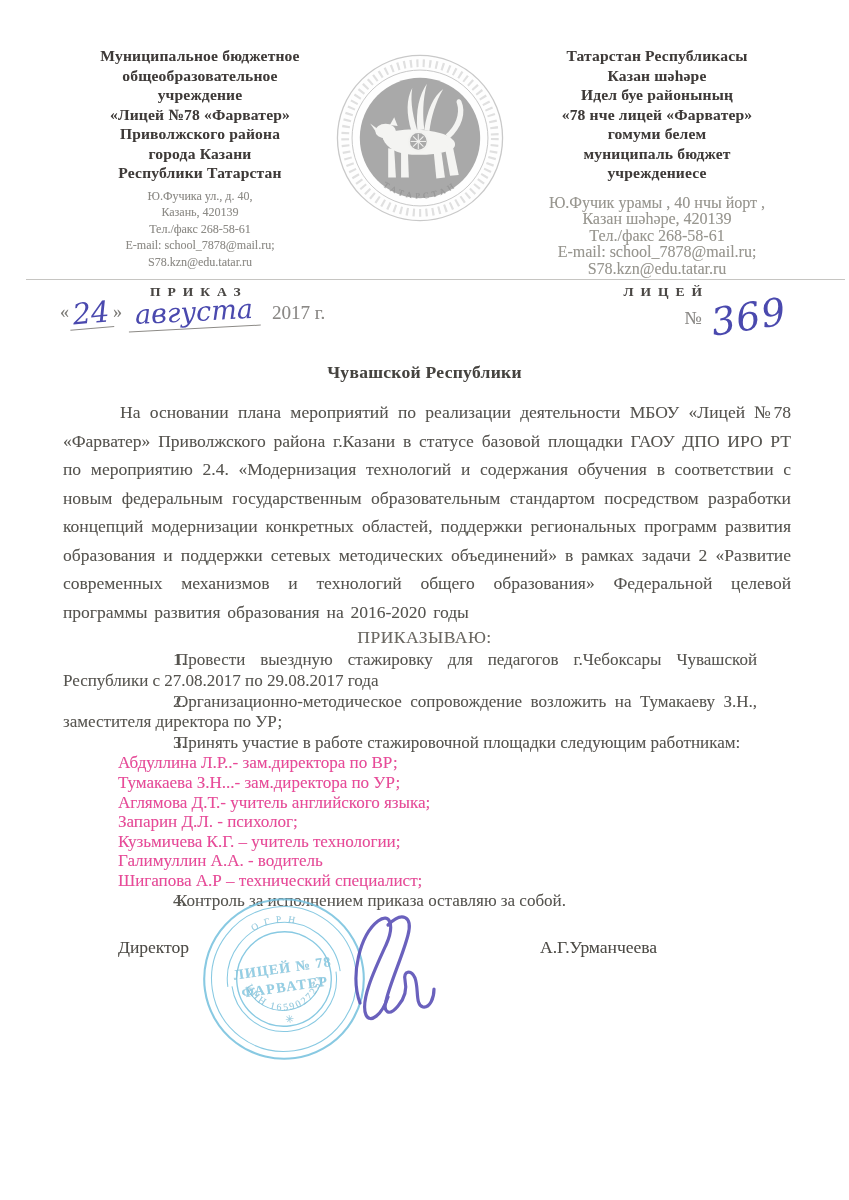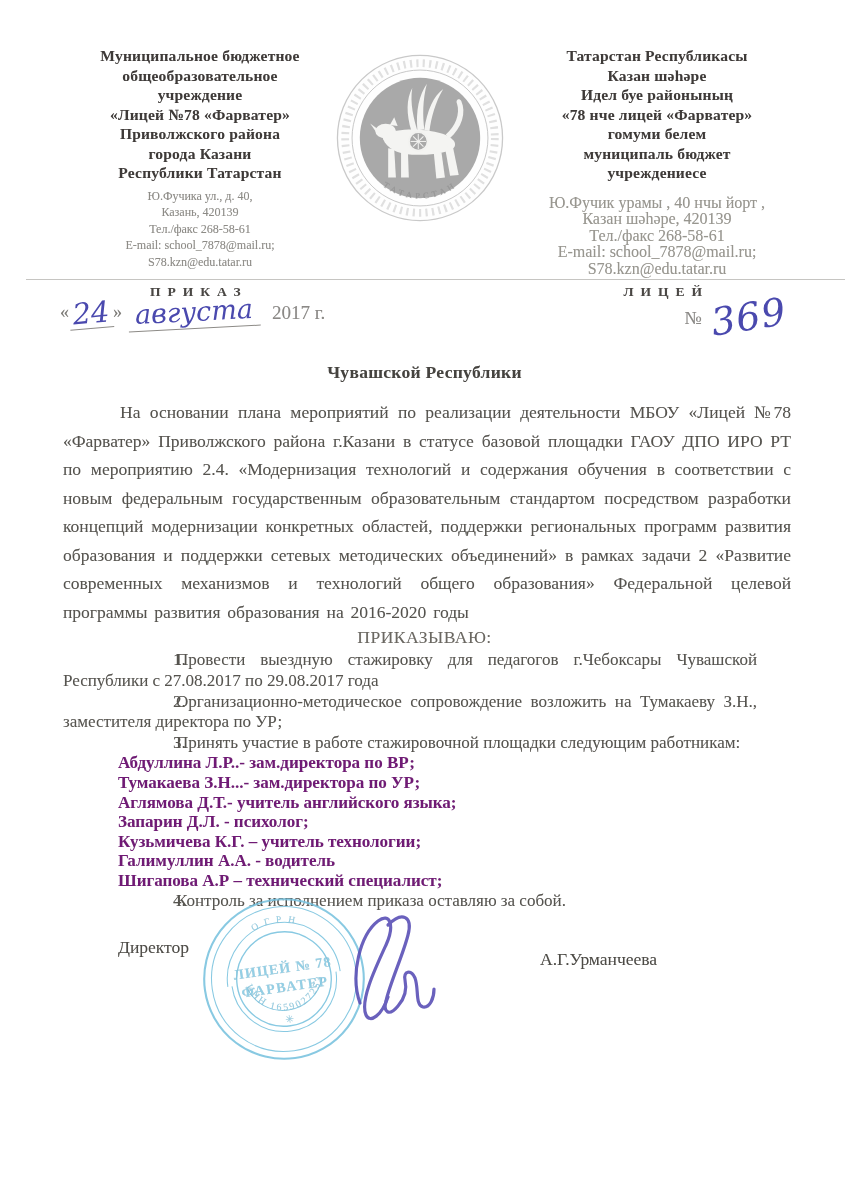--- a/index.html
+++ b/index.html
@@ -52,24 +52,24 @@
   
   .body-par{
     margin:15px 58px 0 63px; text-align:justify; text-indent:57px;
     font-size:17.5px; line-height:28.5px; color:#55534e; word-spacing:2.5px;
   }
   .resolution{margin-top:1px; text-align:center; font-size:17.5px; color:#6b6862; letter-spacing:0.5px;}
   .items{margin-top:2px;}
   .item{margin:0 92px 0 63px; text-align:justify; text-indent:55px;
         font-size:17px; line-height:20.6px; color:#56544f;}
   .inum{display:inline-block; width:58px;}
-  .staff{margin-left:118px; font-size:17px; line-height:19.6px; color:#701a75;font-weight:bold;}
+  .staff{margin-left:118px; font-size:17px; line-height:19.6px; color:#ec4899;}
   
   .sig-row{position:relative; margin-top:26px; padding-left:118px; font-size:17.5px; color:#4d4b46; height:30px;}
-  .sig-name{position:absolute; left:540px; top:12px;}
+  .sig-name{position:absolute; left:540px; top:0;}
   .stamp-wrap{position:absolute; left:200px; top:895px; width:168px; height:168px; opacity:0.85;}
   .signature-wrap{position:absolute; left:322px; top:903px; width:140px; height:140px;}
   
   .emblem-caption{letter-spacing:4px;}
 </style>
 </head>
 <body>
 
 <div class="page">
 

